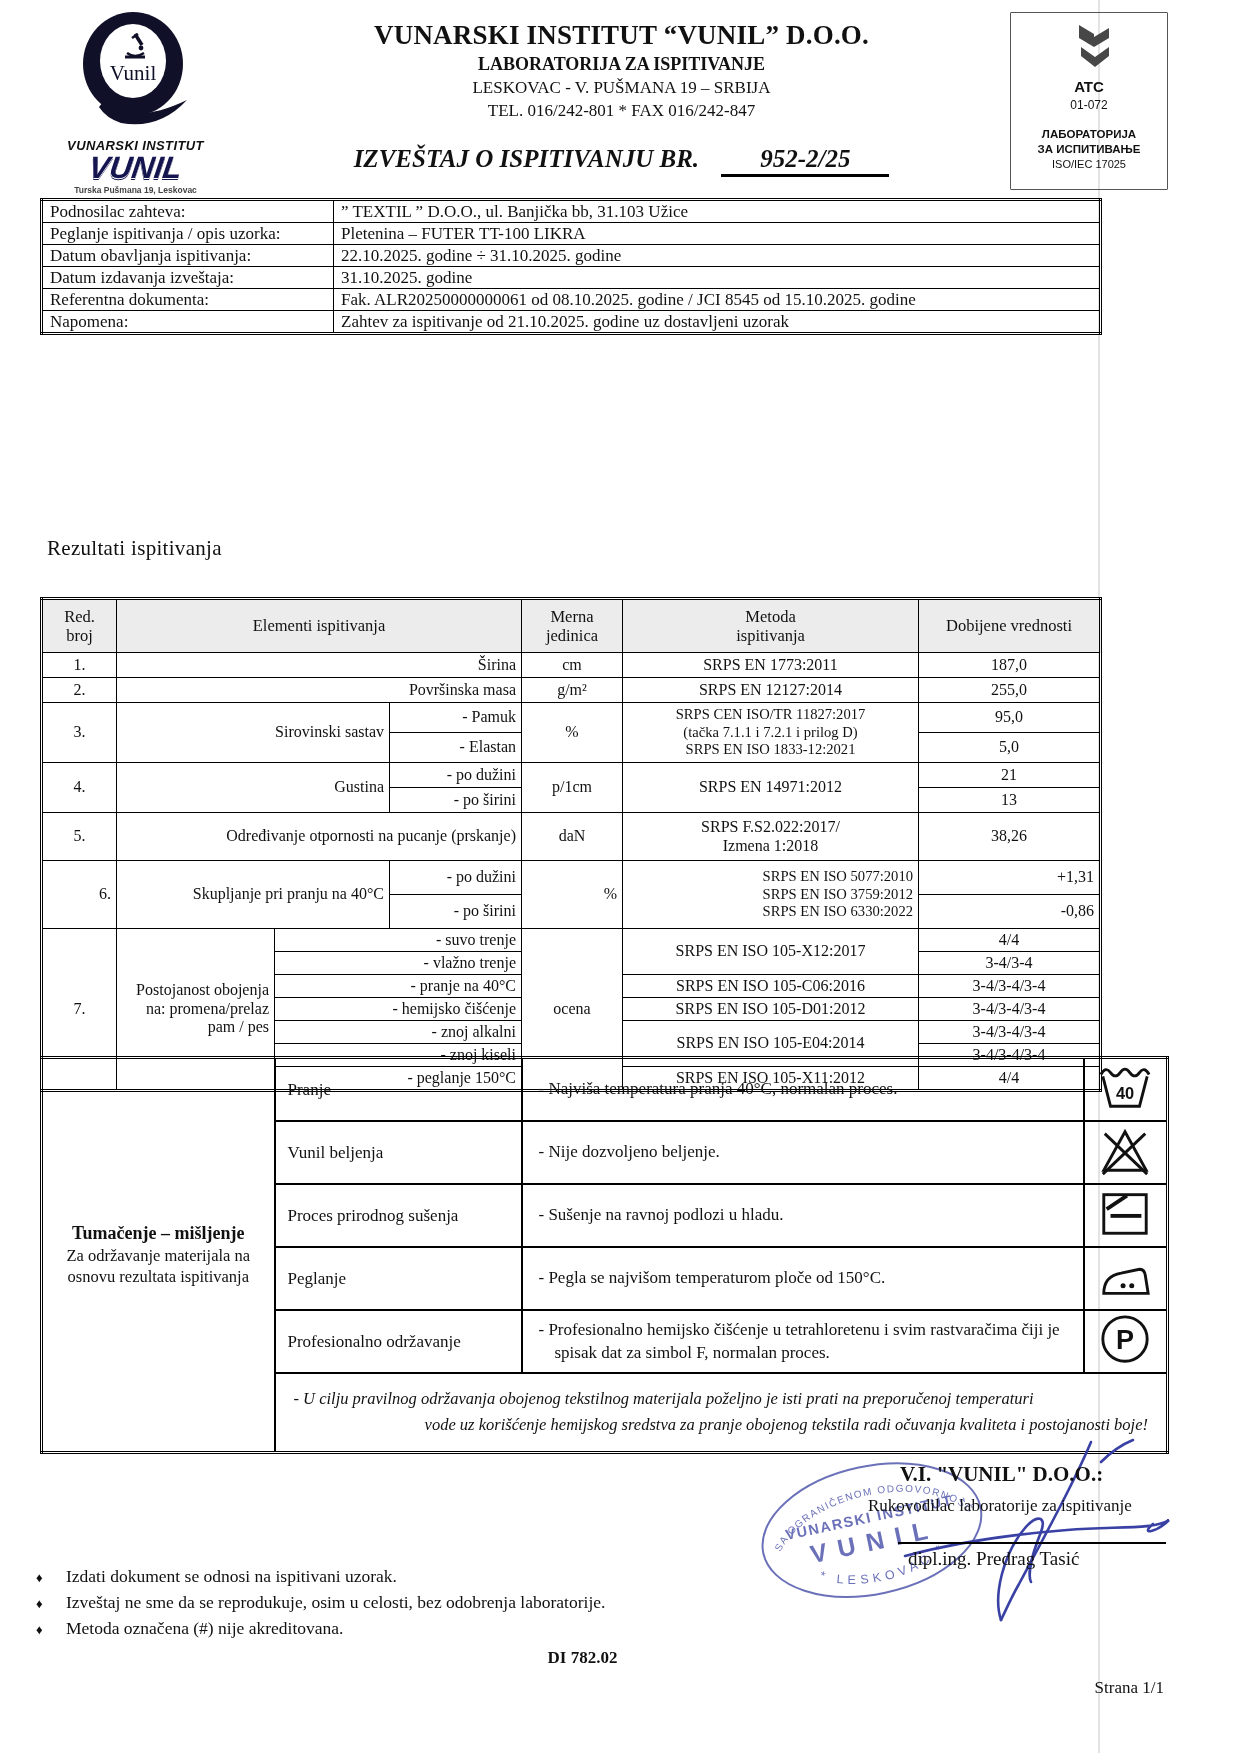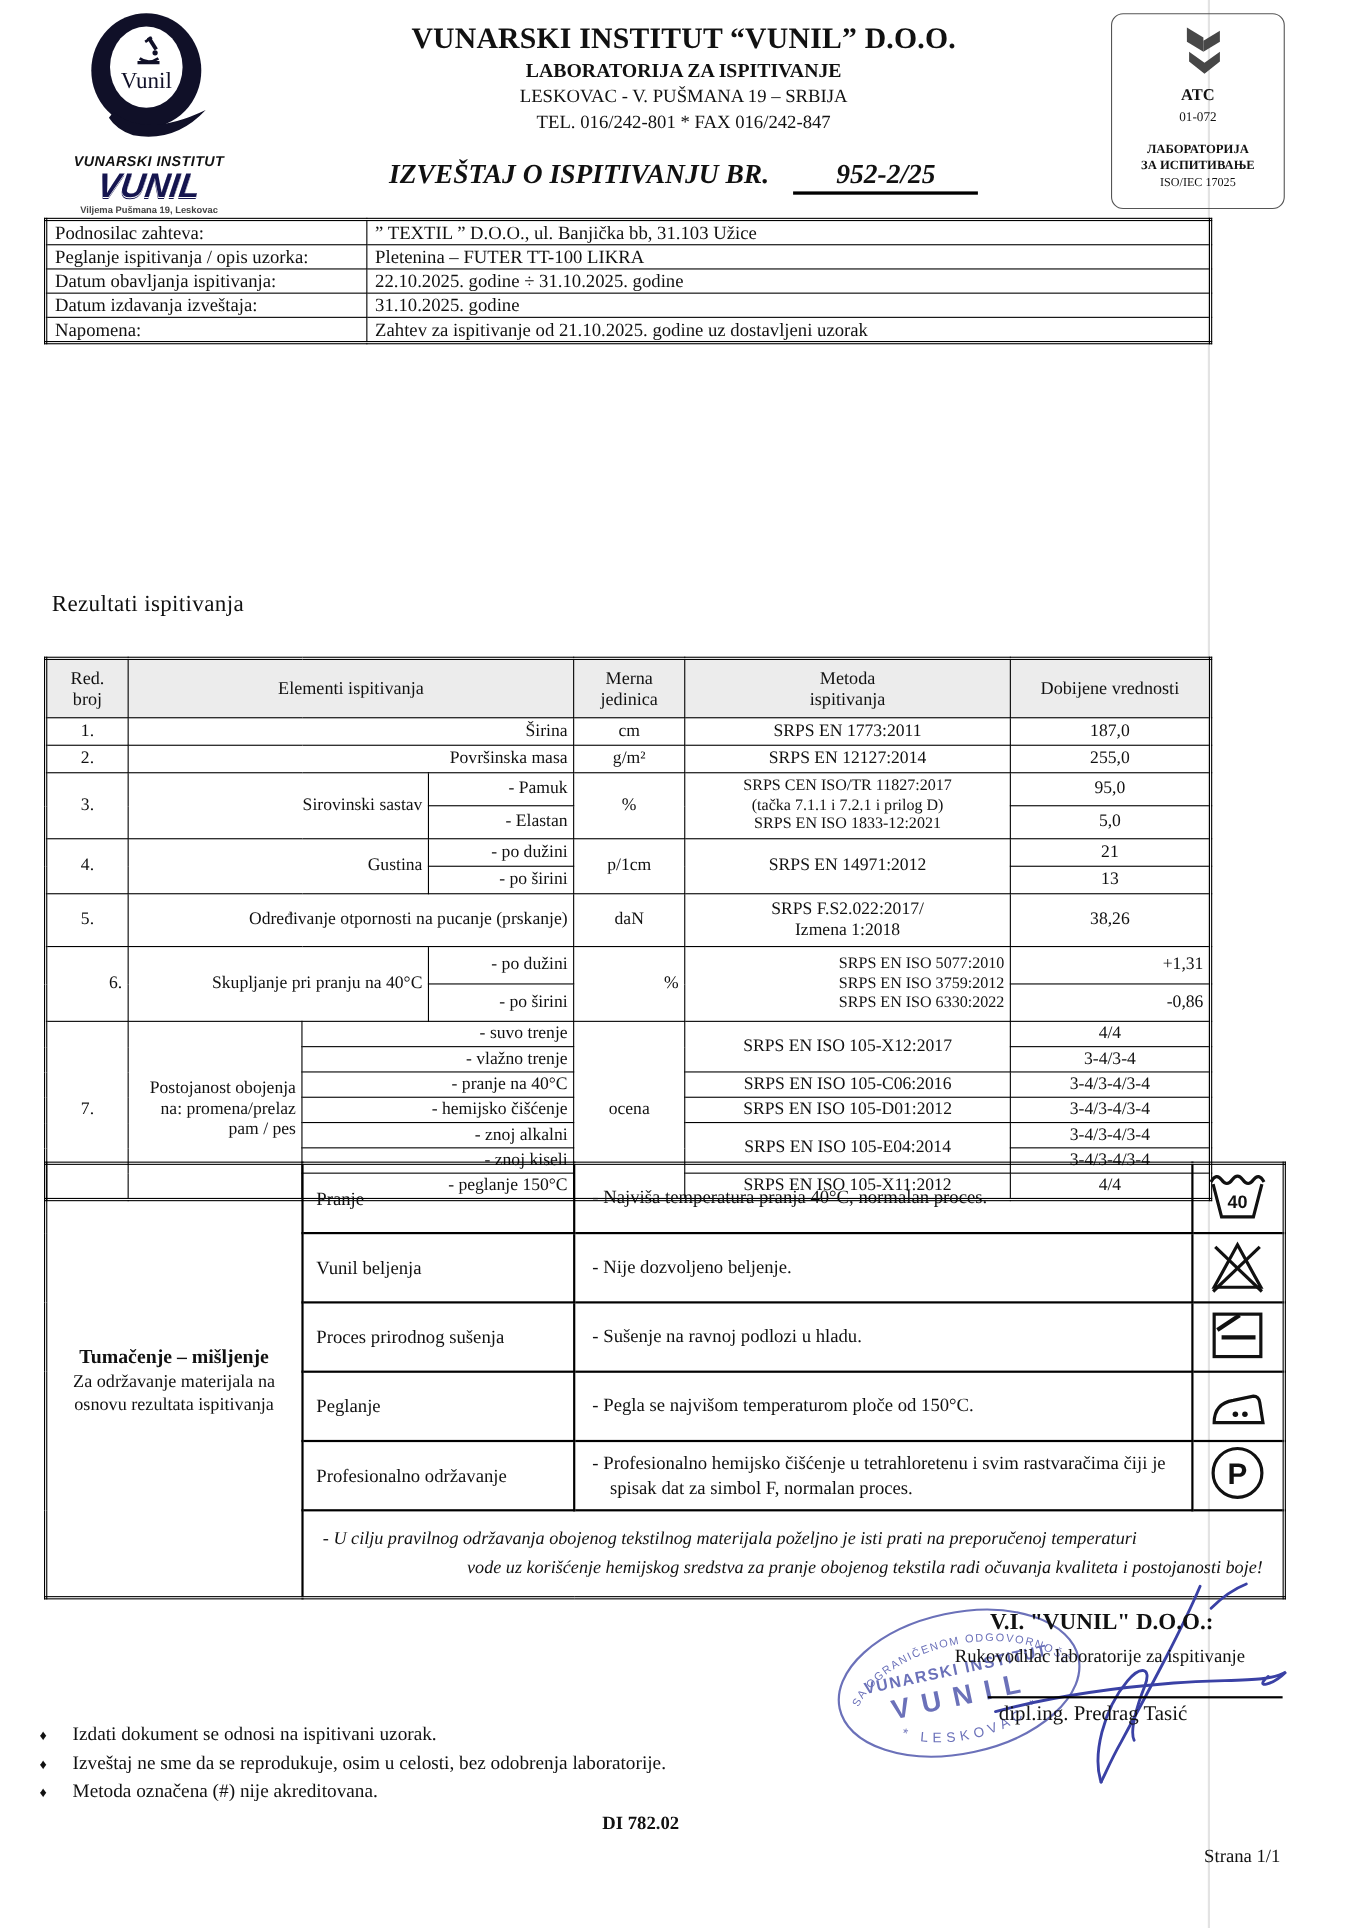--- a/index.html
+++ b/index.html
@@ -16,22 +16,22 @@
               font-size:31px;color:#15154f;line-height:.95;transform:skewX(-8deg);
               text-shadow:0 1px 0 #fff,0 2px 0 #15154f;}
   .logo-addr{font-family:"Liberation Sans","DejaVu Sans",sans-serif;font-size:8.5px;font-weight:bold;color:#444;margin-top:3px;}
   .head-center{flex:1;text-align:center;padding-top:10px;}
   .company{font-size:27px;font-weight:bold;letter-spacing:.2px;}
   .lab{font-size:18px;font-weight:bold;margin-top:3px;}
   .addr{font-size:17px;margin-top:3px;}
   .tel{font-size:17px;margin-top:3px;}
   .report-title{margin-top:24px;font-size:25px;font-weight:bold;font-style:italic;}
   .report-no{display:inline-block;min-width:140px;border-bottom:3px solid #000;margin-left:16px;padding:0 14px 1px;}
-  .accred-box{flex:none;width:148px;height:160px;border:1.5px solid #555;border-radius:11px;text-align:center;
-              padding:10px 4px 6px;font-family:Liberation Serif, serif;margin-top:2px;}
+  .accred-box{flex:none;width:148px;height:160px;border:1.5px solid #555;border-radius:1px;text-align:center;
+              padding:10px 4px 6px;font-family:Liberation Sans, sans-serif;margin-top:2px;}
   .atc{font-weight:bold;font-size:15px;margin-top:3px;}
   .atc-no{font-size:12px;margin-top:3px;}
   .cyr{font-weight:bold;font-size:11.5px;line-height:1.3;}
   .cyr-first{margin-top:15px;}
   .iso{font-size:11px;margin-top:1px;}
 
   
   .info-table{position:absolute;top:198px;left:40px;width:1062px;border-collapse:collapse;
               border:3px double #000;font-size:17px;table-layout:fixed;}
   .info-table td{border:1.5px solid #000;padding:0 7px;height:21px;line-height:1.15;overflow:hidden;white-space:nowrap;}
@@ -96,21 +96,21 @@
           <path d="M60 24 l7 11" stroke="#101028" stroke-width="3.5" fill="none"></path>
           <path d="M57 28 l6 -4" stroke="#101028" stroke-width="2.5" fill="none"></path>
           <circle cx="66" cy="38" r="2.4" fill="#101028"></circle>
           <path d="M52 43 q8 6 17 0" stroke="#101028" stroke-width="2.5" fill="none"></path>
           <path d="M50 47 h20" stroke="#101028" stroke-width="3" fill="none"></path>
         </g>
         <text x="58" y="70" text-anchor="middle" font-size="21" font-family="Liberation Serif, serif" fill="#101028">Vunil</text>
       </svg>
       <div class="logo-inst">VUNARSKI INSTITUT</div>
       <div class="logo-brand">VUNIL</div>
-      <div class="logo-addr">Viljema Pušmana 19, Leskovac</div>
+      <div class="logo-addr">Turska Pušmana 19, Leskovac</div>
     </div>
 
     <div class="head-center">
       <div class="company">VUNARSKI INSTITUT “VUNIL” D.O.O.</div>
       <div class="lab">LABORATORIJA ZA ISPITIVANJE</div>
       <div class="addr">LESKOVAC - V. PUŠMANA 19 – SRBIJA</div>
       <div class="tel">TEL. 016/242-801 * FAX 016/242-847</div>
       <div class="report-title">
         <span>IZVEŠTAJ O ISPITIVANJU BR.</span>
         <span class="report-no">952-2/25</span>
@@ -141,20 +141,24 @@
           <td class="lbl">Peglanje ispitivanja / opis uzorka:</td>
           <td>Pletenina – FUTER TT-100 LIKRA</td>
         </tr>
       <tr>
           <td class="lbl">Datum obavljanja ispitivanja:</td>
           <td>22.10.2025. godine ÷ 31.10.2025. godine</td>
         </tr>
       <tr>
           <td class="lbl">Datum izdavanja izveštaja:</td>
           <td>31.10.2025. godine</td>
+        </tr>
+      <tr>
+          <td class="lbl">Referentna dokumenta:</td>
+          <td>Fak. ALR20250000000061 od 08.10.2025. godine  /  JCI 8545 od 15.10.2025. godine</td>
         </tr>
       <tr>
           <td class="lbl">Napomena:</td>
           <td>Zahtev za ispitivanje od 21.10.2025. godine uz dostavljeni uzorak</td>
         </tr>
     </tbody>
   </table>
 
   <h2 class="res-heading">Rezultati ispitivanja</h2>
 

